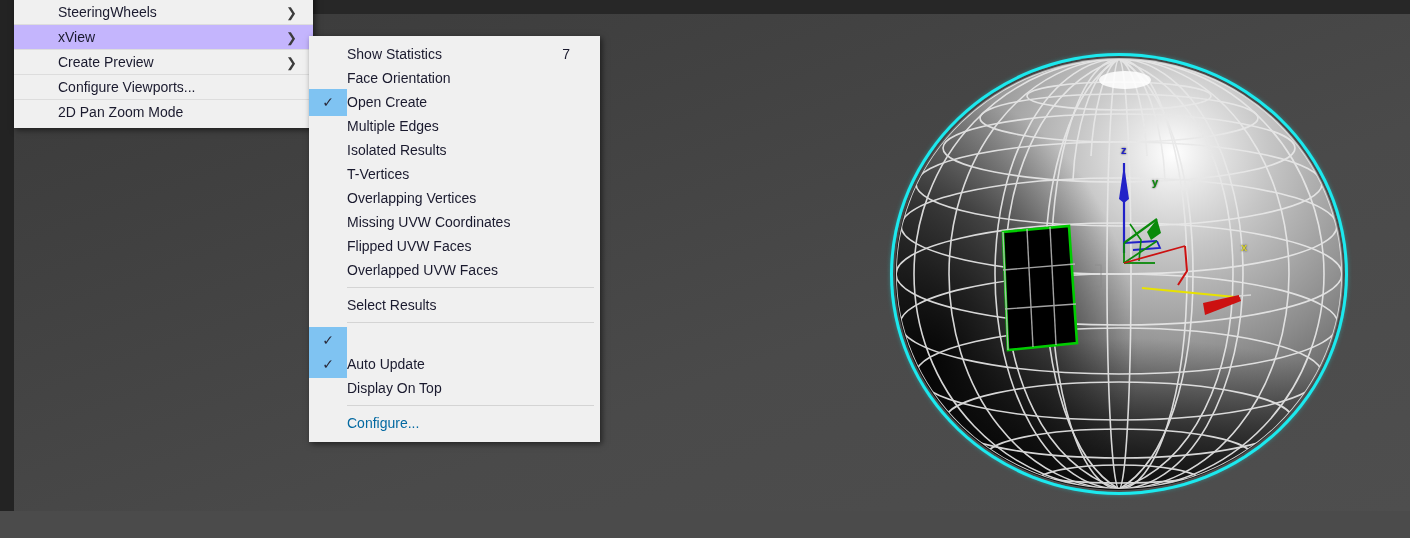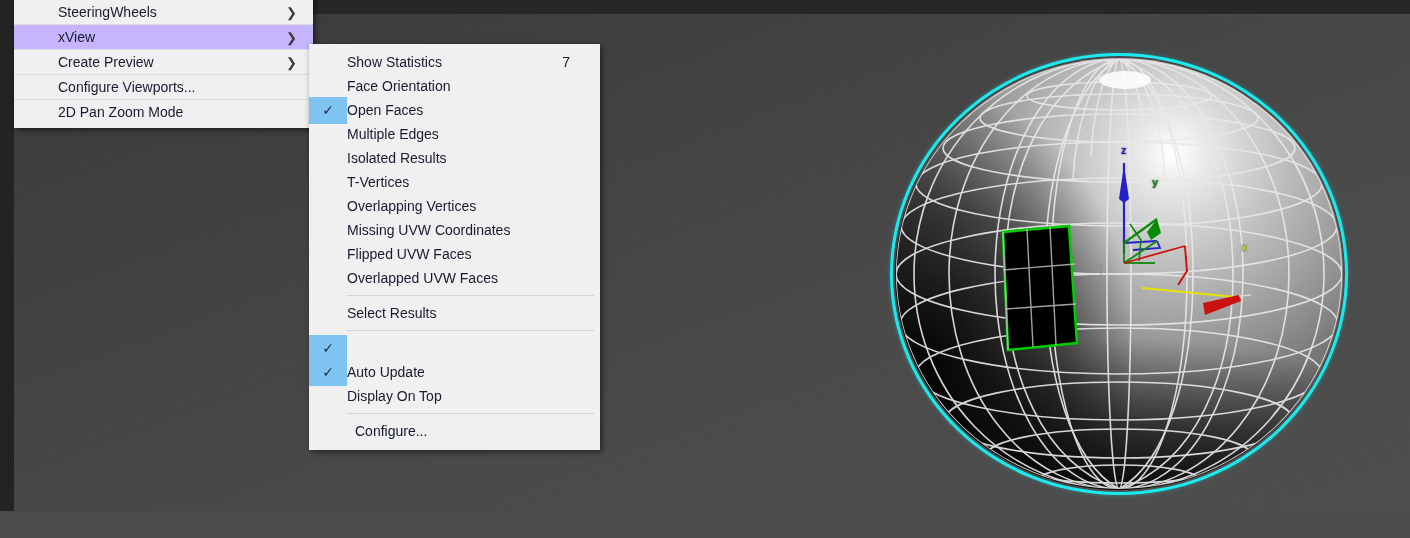--- a/index.html
+++ b/index.html
@@ -123,42 +123,42 @@
     user-select: none;
   }
   .menu-left {
     left: 14px;
     top: -8px;
     width: 299px;
     padding: 8px 0 4px 0;
   }
   .menu-sub {
     left: 309px;
-    top: 44px;
+    top: 36px;
     width: 291px;
     padding: 6px 0 7px 0;
   }
 
   .mi {
     position: relative;
     display: flex;
     align-items: center;
     height: 24px;
     font-size: 14px;
     color: #1a1a2e;
     cursor: default;
     box-sizing: border-box;
   }
   .menu-left .mi { padding-left: 44px; }
   .menu-sub  .mi { padding-left: 0; }
 
   .mi.selected {
     background: #c4b5fd;
   }
-  .mi.disabled { color: #0f172a; margin-left: 8px; }
+  .mi.disabled { color: #0369a1; }
 
   .mi-check {
     flex: 0 0 38px;
     width: 38px;
     height: 27px;
     display: flex;
     align-items: center;
     justify-content: center;
     font-size: 14px;
     color: #2a2a3a;
@@ -351,21 +351,21 @@
       <span class="mi-check"></span>
       <span class="mi-label">Show Statistics</span>
       <span class="mi-shortcut">7</span>
     </div>
     <div class="mi">
       <span class="mi-check"></span>
       <span class="mi-label">Face Orientation</span>
     </div>
     <div class="mi">
       <span class="mi-check on">✓</span>
-      <span class="mi-label">Open Faces</span>
+      <span class="mi-label">Open Create</span>
     </div>
     <div class="mi">
       <span class="mi-check"></span>
       <span class="mi-label">Multiple Edges</span>
     </div>
     <div class="mi">
       <span class="mi-check"></span>
       <span class="mi-label">Isolated Results</span>
     </div>
     <div class="mi">

